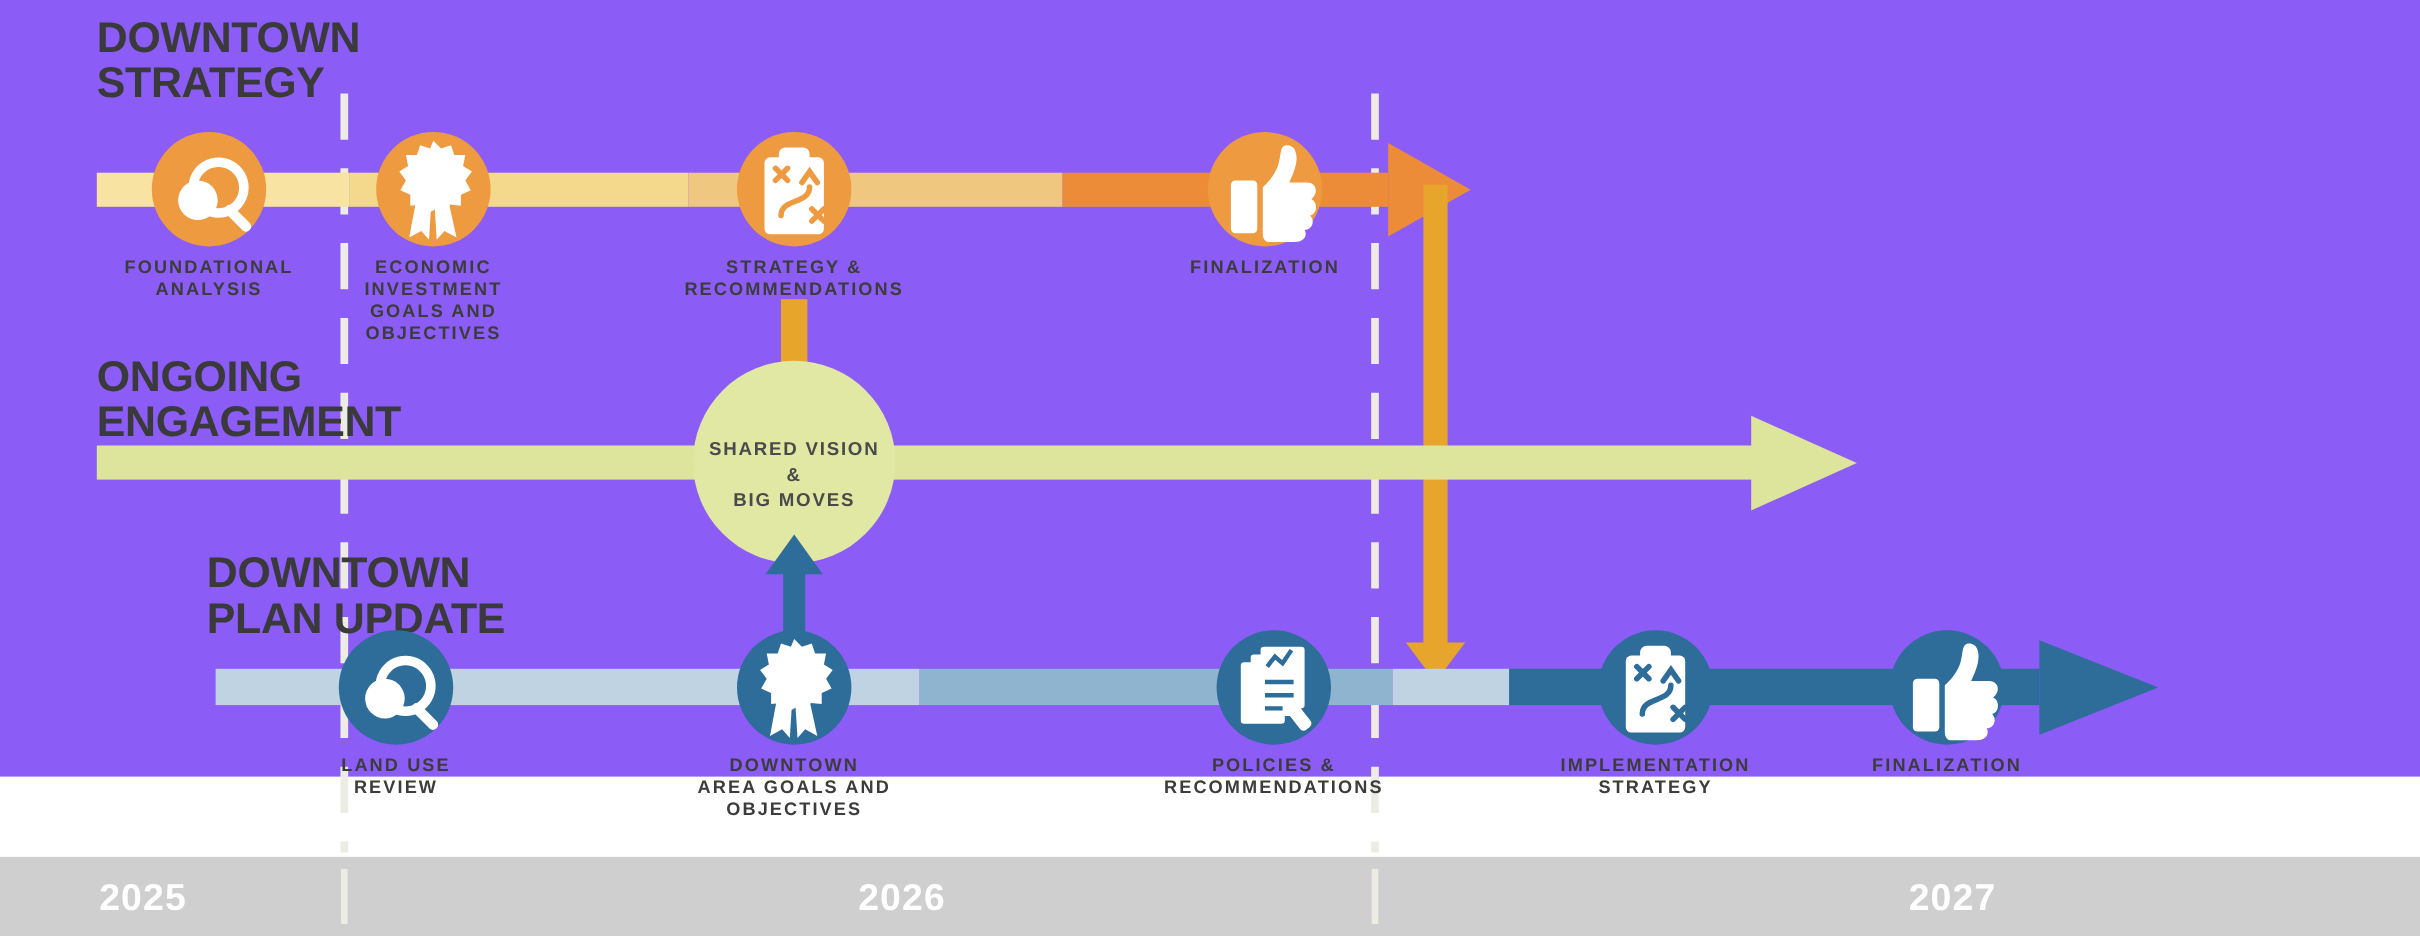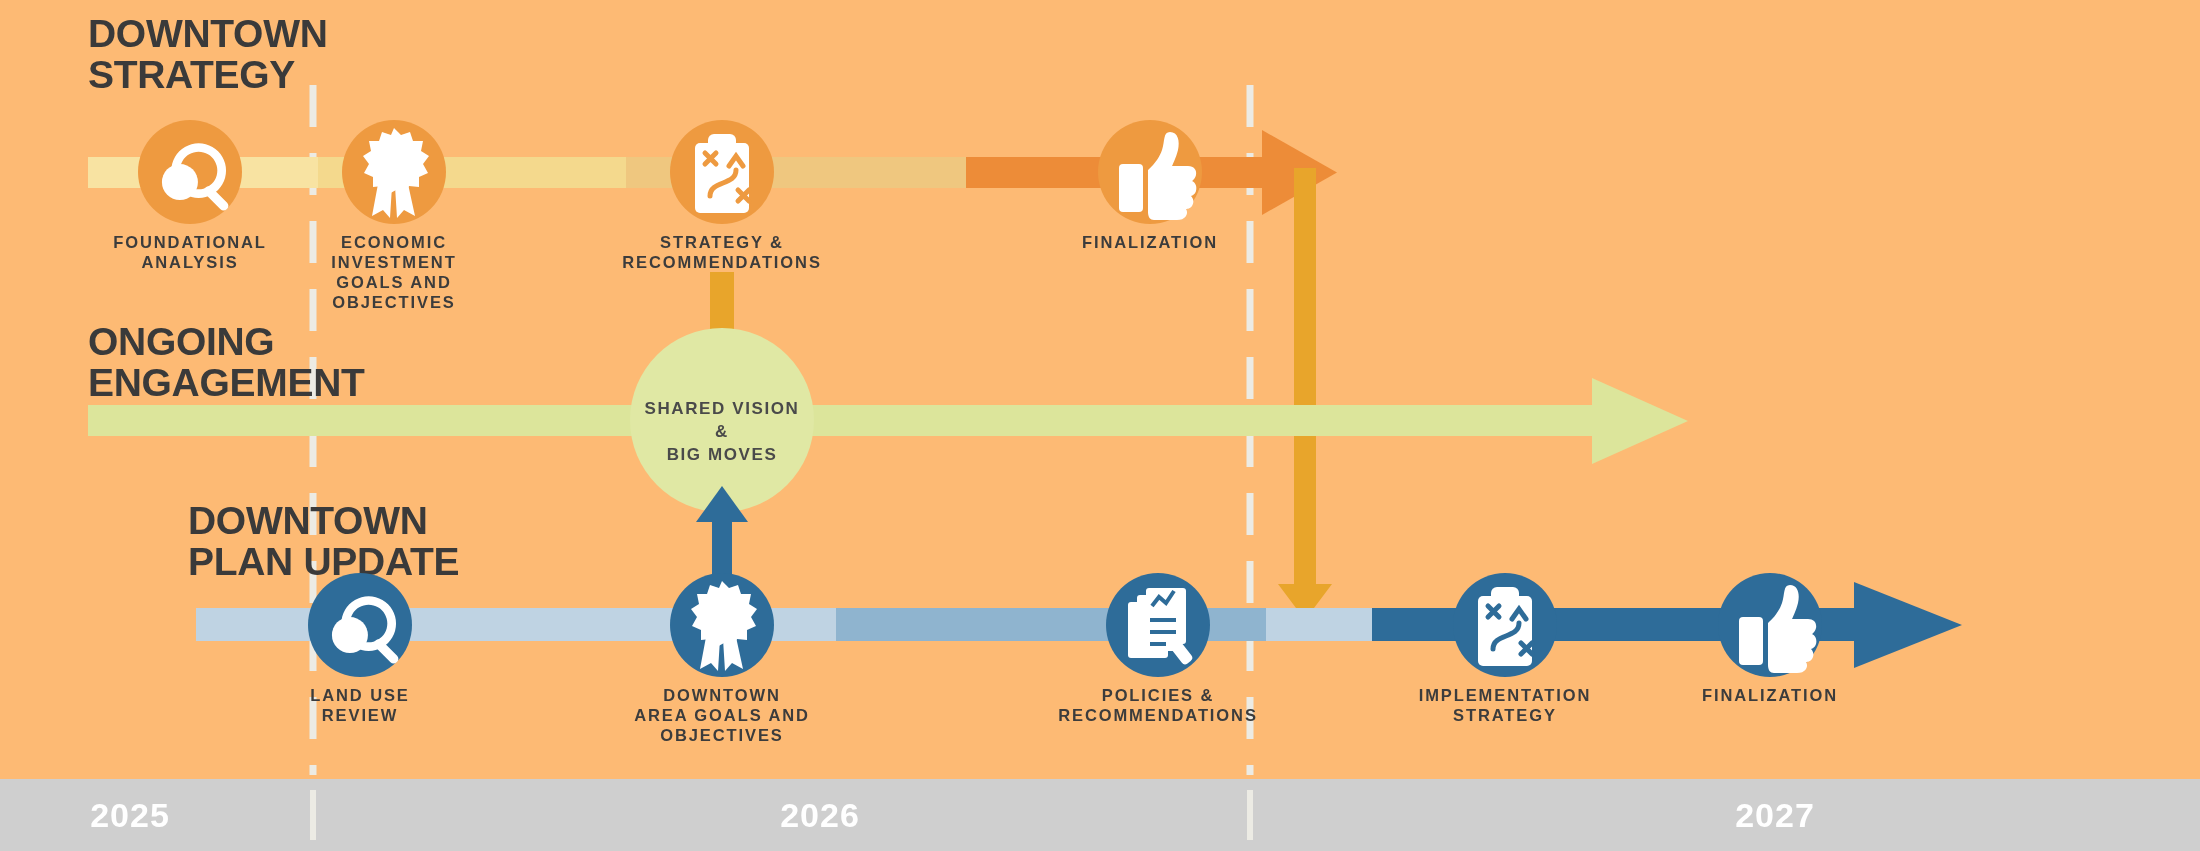--- a/index.html
+++ b/index.html
@@ -1,17 +1,17 @@
 <!DOCTYPE html>
 <html><head>
 <meta charset="utf-8">
 <style>
   html,body{margin:0;padding:0;background:#ffffff;}
   body{width:2200px;height:851px;font-family:"Liberation Sans",sans-serif;overflow:hidden;}
-  #stage{position:relative;width:2200px;height:851px;background:#fdba74;text-align:center;}
+  #stage{position:relative;width:2200px;height:706px;background:#8b5cf6;text-align:center;}
   svg{display:block;}
   .track-title{font-family:"Liberation Sans",sans-serif;font-weight:bold;font-size:39px;fill:#3a3a3a;letter-spacing:-0.3px;}
   .node-label{font-family:"Liberation Sans",sans-serif;font-weight:bold;font-size:16.5px;fill:#3c3c3c;letter-spacing:1.9px;text-anchor:middle;}
   .hub-label{font-family:"Liberation Sans",sans-serif;font-weight:bold;font-size:17px;fill:#4a4a4a;letter-spacing:1.6px;text-anchor:middle;}
   .year-label{font-family:"Liberation Sans",sans-serif;font-weight:bold;font-size:34px;fill:#ffffff;letter-spacing:1px;text-anchor:middle;}
 </style>
 </head>
 <body>
 
 <div id="stage">

